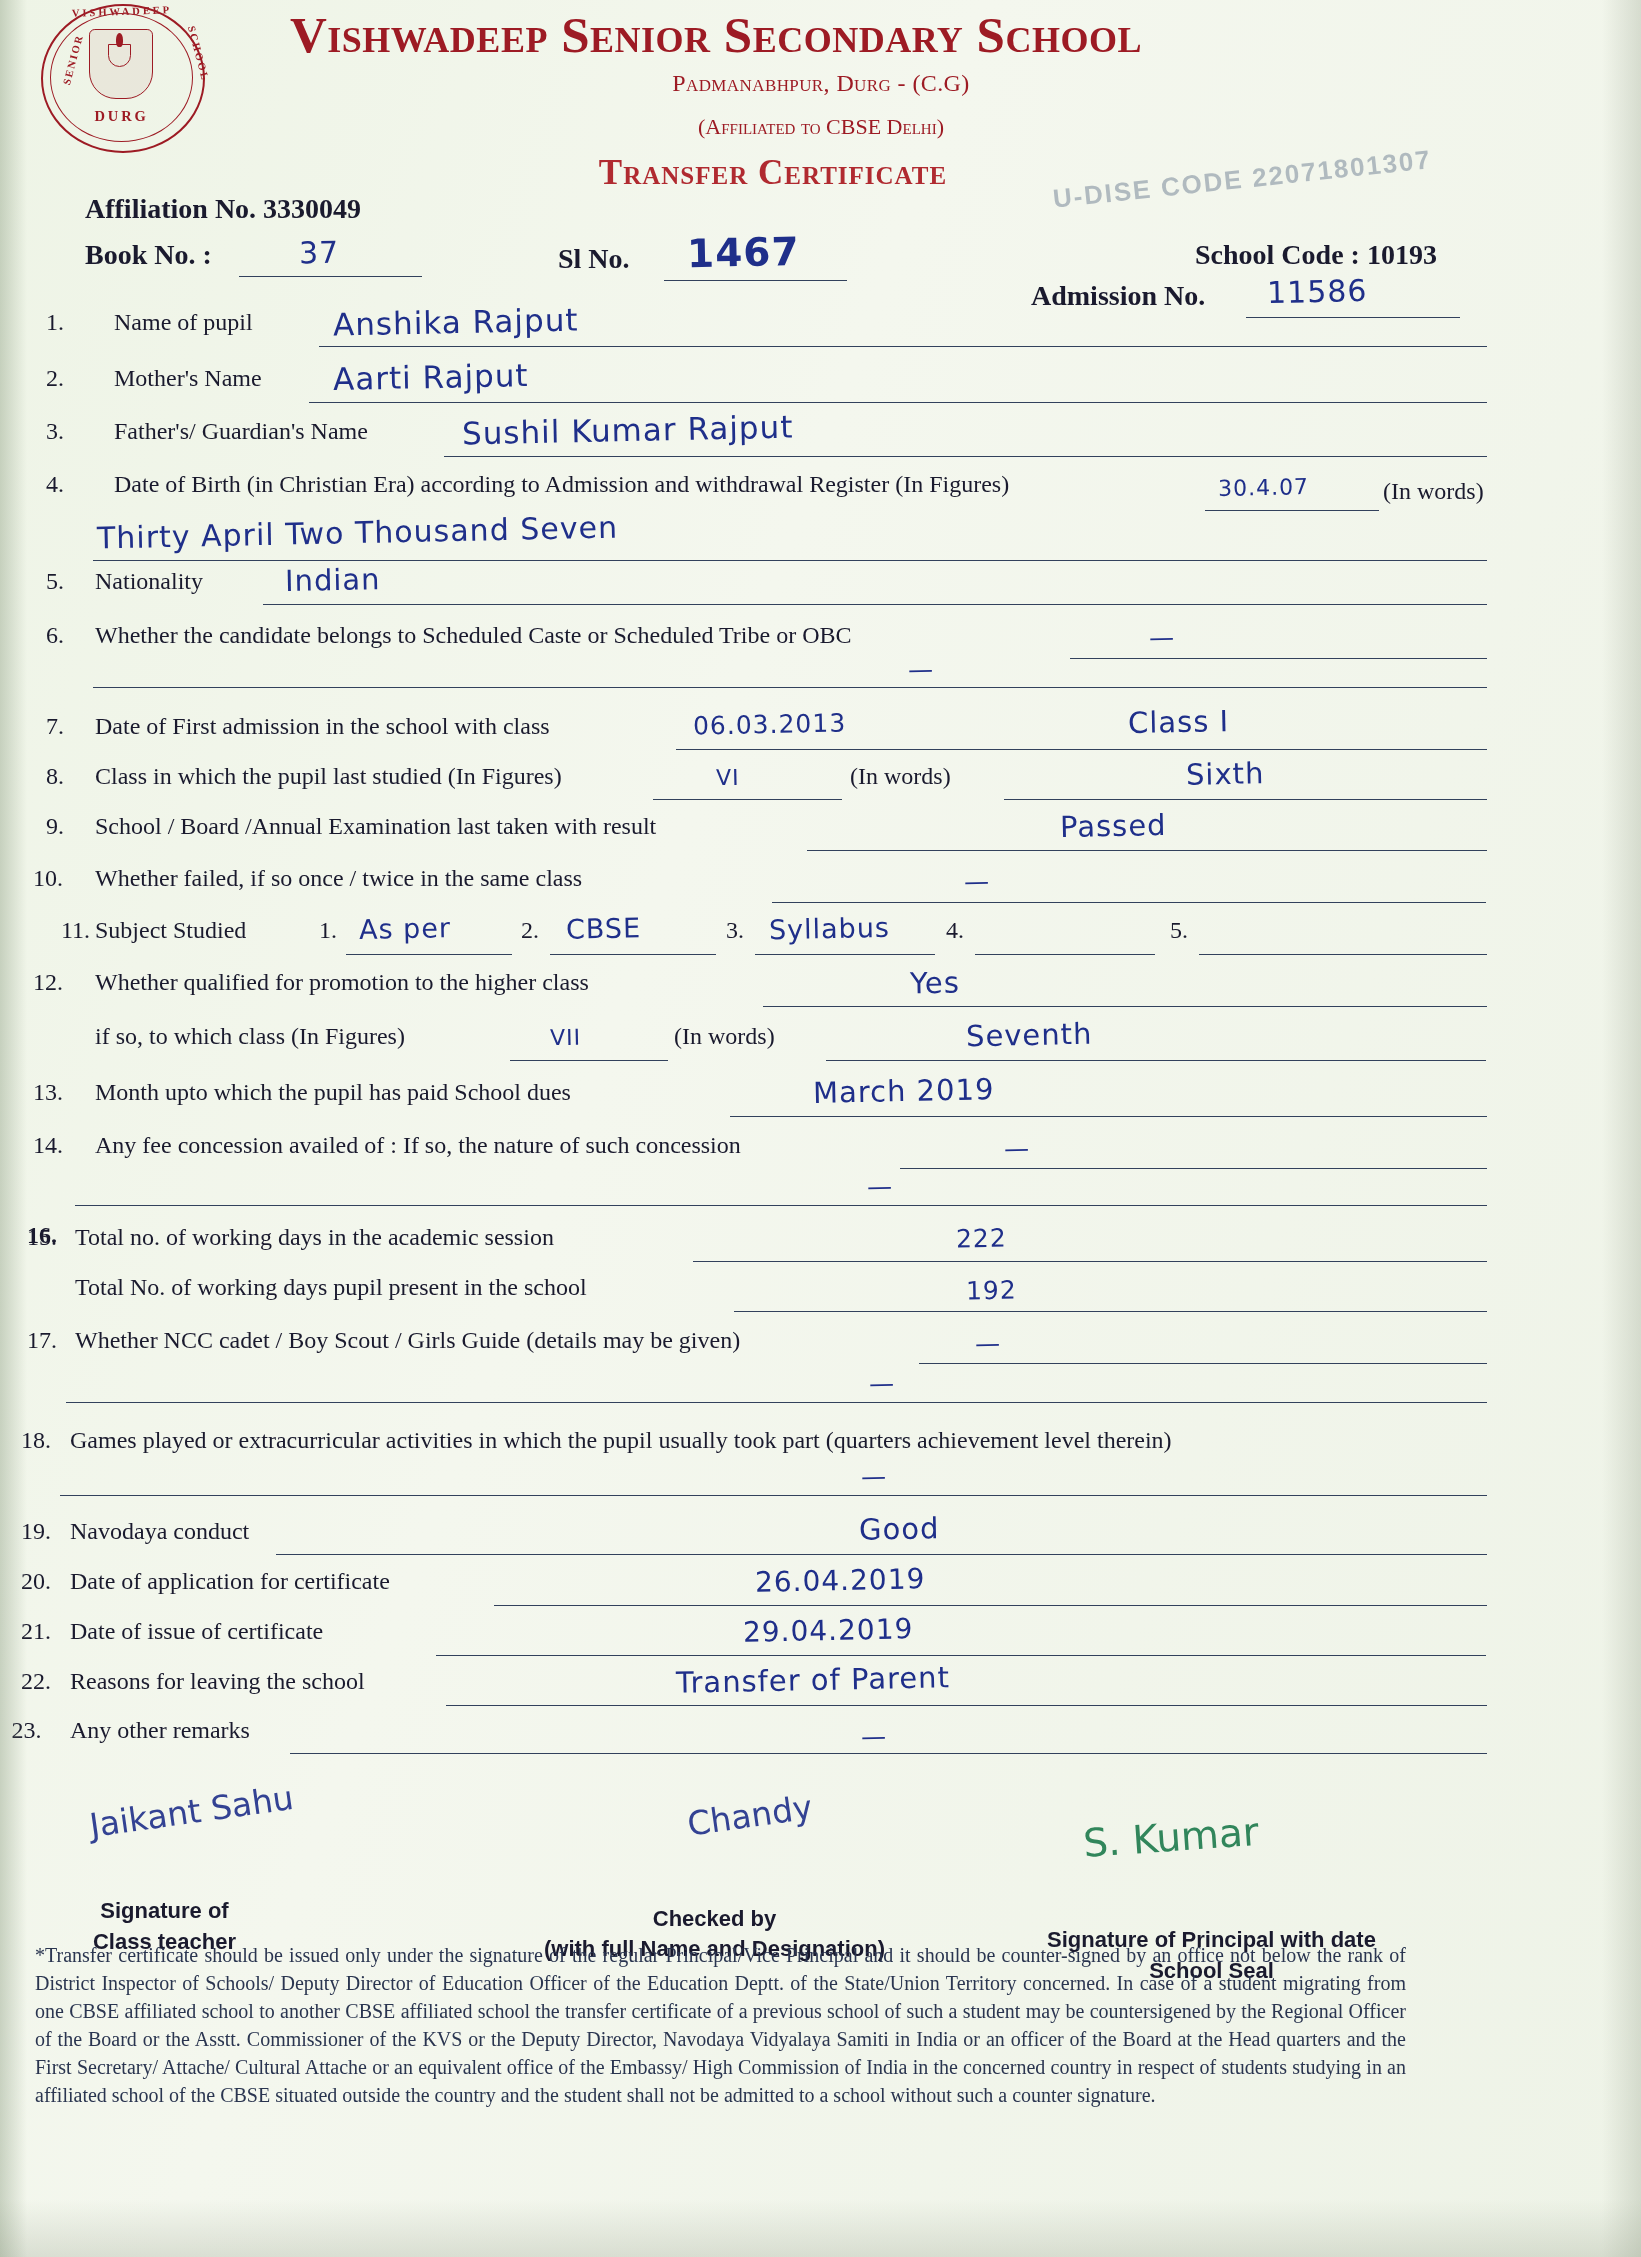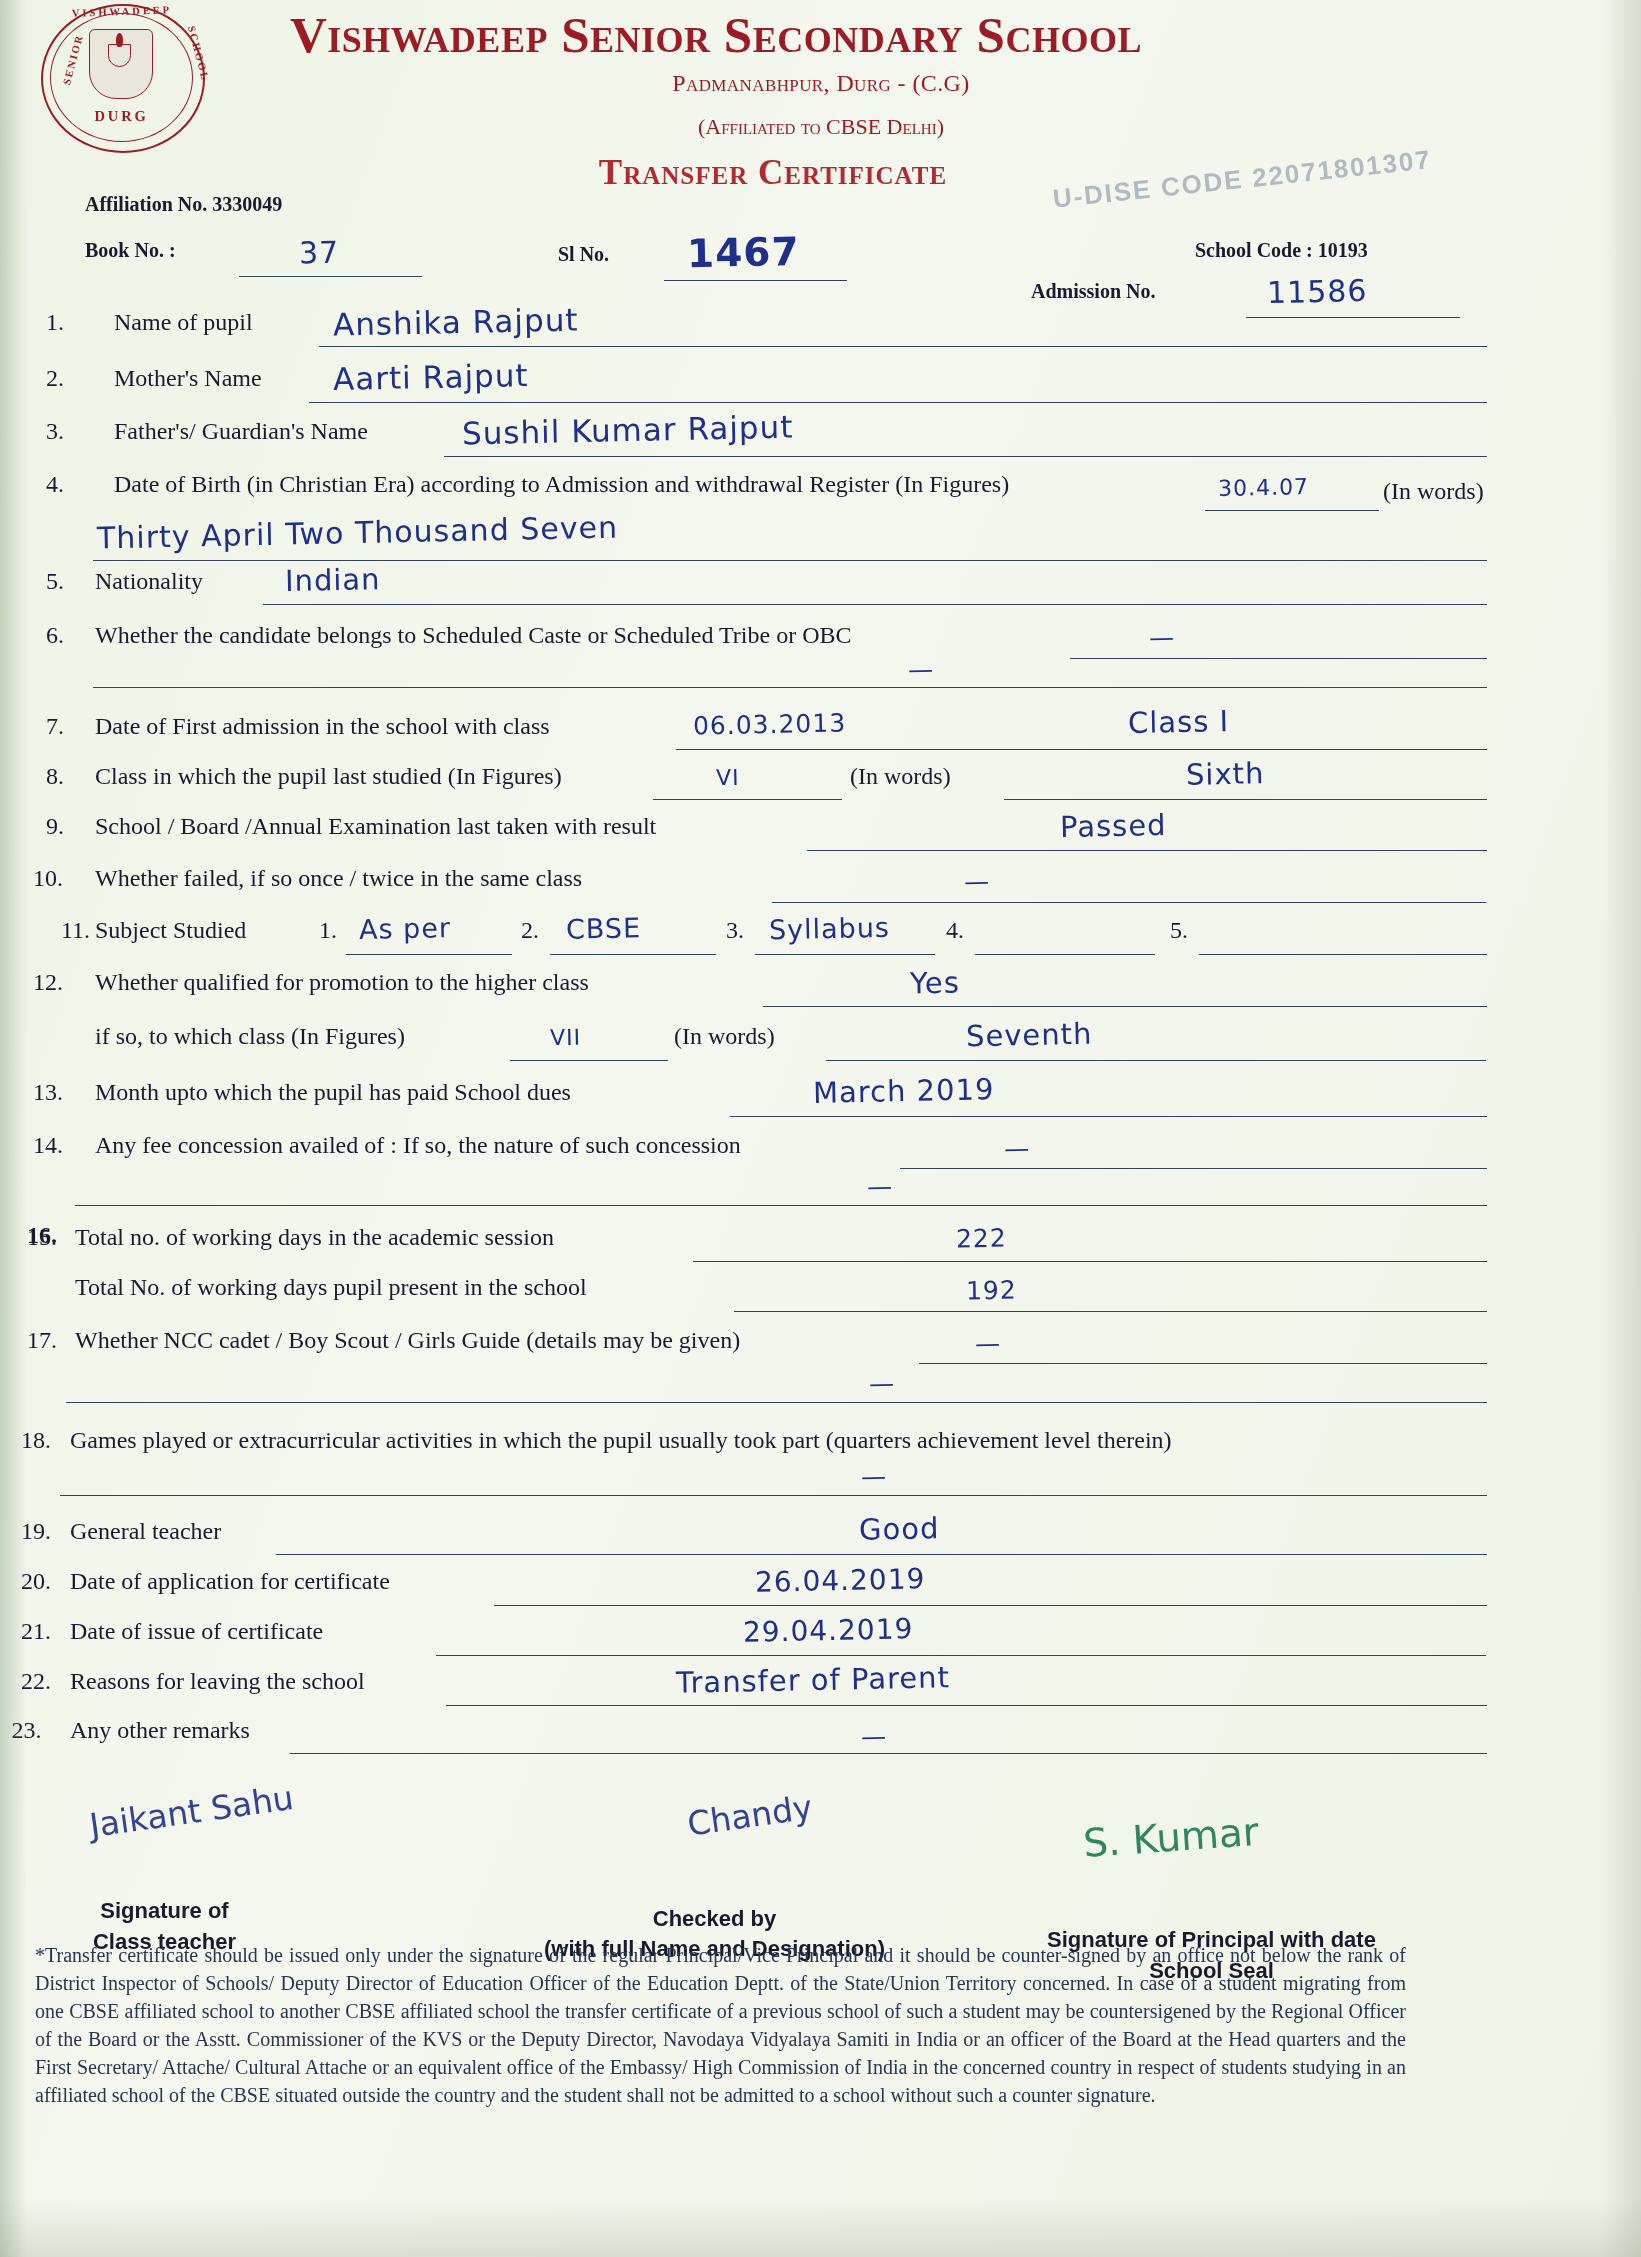--- a/index.html
+++ b/index.html
@@ -84,21 +84,21 @@
     font-size:35px;color:#b02a30;font-weight:bold;font-variant:small-caps;letter-spacing:1px;
   }
   .udise{
     position:absolute;left:1052px;top:164px;
     font-size:26px;color:#7b8a9b;font-weight:bold;letter-spacing:1.9px;
     transform:rotate(-6deg);opacity:.55;font-family:"Liberation Sans",sans-serif;
   }
 
   
   .meta{position:absolute;font-family:"Liberation Serif",serif;}
-  .lbl{font-size:20px;font-weight:bold;}
+  .lbl{font-size:28px;font-weight:bold;}
   .hw{
     font-family:"DejaVu Sans", sans-serif;
     color:#1f2f8a;font-size:25px;
     transform:rotate(-1.2deg);
     display:inline-block;
     letter-spacing:1px;
   }
   .hw.sm{font-size:22px;}
   .hw.lg{font-size:30px;}
 
@@ -272,21 +272,21 @@
   <div class="hwabs hw" style="left:975px;top:1329px;">—</div>
   <div class="line" style="left:66px;top:1402px;width:1421px;"></div>
   <div class="hwabs hw" style="left:869px;top:1369px;">—</div>
 
   <div class="num" style="left:21px;top:1427px;">18.</div>
   <div class="txt" style="left:70px;top:1427px;width:1419px;">Games played or extracurricular activities in which the pupil usually took part (quarters achievement level therein)</div>
   <div class="line" style="left:60px;top:1495px;width:1427px;"></div>
   <div class="hwabs hw" style="left:861px;top:1462px;">—</div>
 
   <div class="num" style="left:21px;top:1518px;">19.</div>
-  <div class="txt" style="left:70px;top:1518px;">General teacher</div>
+  <div class="txt" style="left:70px;top:1518px;">Navodaya conduct</div>
   <div class="line" style="left:276px;top:1554px;width:1211px;"></div>
   <div class="hwabs hw" style="left:859px;top:1512px;font-size:29px;">Good</div>
 
   <div class="num" style="left:21px;top:1568px;">20.</div>
   <div class="txt" style="left:70px;top:1568px;">Date of application for certificate</div>
   <div class="line" style="left:494px;top:1605px;width:993px;"></div>
   <div class="hwabs hw" style="left:755px;top:1564px;font-size:28px;">26.04.2019</div>
 
   <div class="num" style="left:21px;top:1618px;">21.</div>
   <div class="txt" style="left:70px;top:1618px;">Date of issue of certificate</div>

